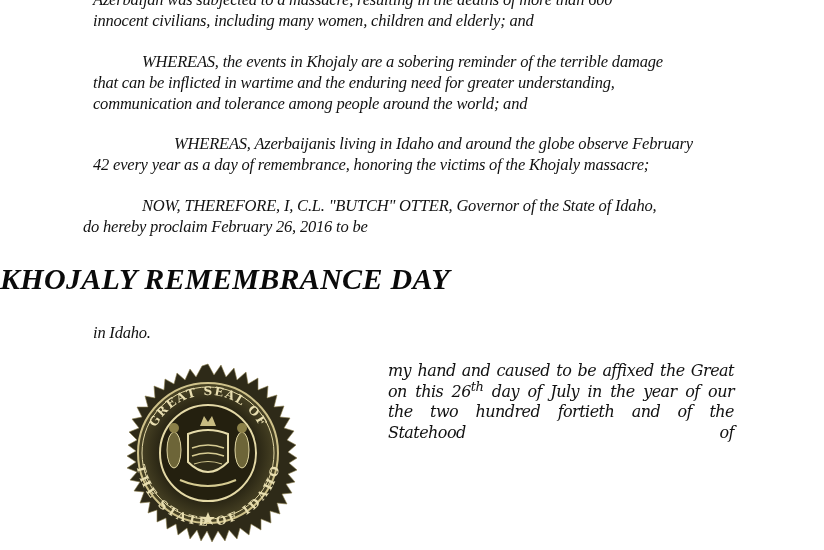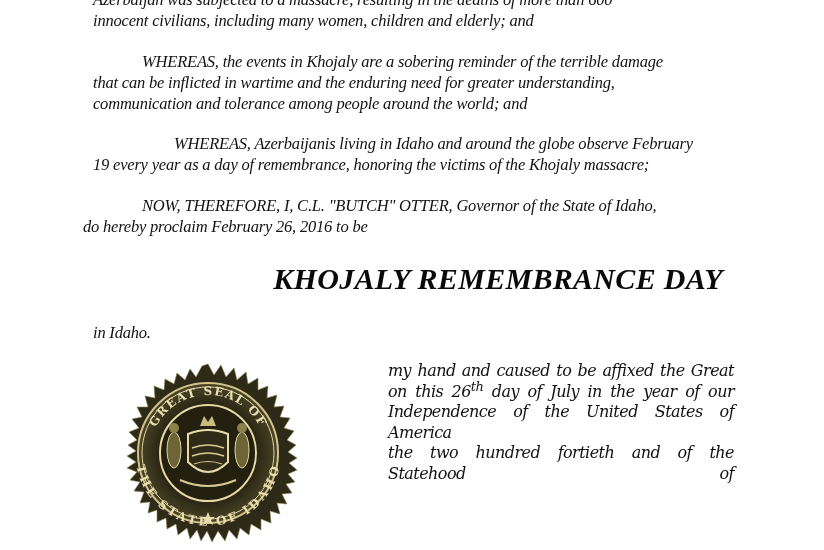--- a/index.html
+++ b/index.html
@@ -9,21 +9,21 @@
       font-family: "Liberation Serif", serif;
       color: #111;
     }
     .line {
       position: absolute; white-space: nowrap;
       font-style: italic; font-size: 16.5px;
       letter-spacing: -0.2px;
     }
     .title {
       position: absolute; left: 0; width: 723px; top: 262px;
-      text-align: right; font-style: italic; font-weight: bold;
+      text-align: left; font-style: italic; font-weight: bold;
       font-size: 30px; letter-spacing: 0.3px; color: #0a0a0a;
       font-family: "Liberation Serif", serif;
     }
     .witness {
       position: absolute; left: 388px; top: 361px; width: 346px;
       font-style: italic; font-size: 16px; line-height: 20.6px;
       text-align: justify; text-align-last: left;
       font-family: "DejaVu Serif", serif; letter-spacing: -0.55px;
     }
     .witness .wl { display: block; text-align: justify; text-align-last: justify; }
@@ -36,33 +36,32 @@
 <div>
 
   <div class="line" style="left:93px; top:-10px;">Azerbaijan was subjected to a massacre, resulting in the deaths of more than 600</div>
   <div class="line" style="left:93px; top:11px;text-align:right;">innocent civilians, including many women, children and elderly; and</div>
 
   <div class="line" style="left:142px; top:52px;">WHEREAS, the events in Khojaly are a sobering reminder of the terrible damage</div>
   <div class="line" style="left:93px; top:73px;">that can be inflicted in wartime and the enduring need for greater understanding,</div>
   <div class="line" style="left:93px; top:94px;">communication and tolerance among people around the world; and</div>
 
   <div class="line" style="left:142px; top:134px;margin-left:32px;">WHEREAS, Azerbaijanis living in Idaho and around the globe observe February</div>
-  <div class="line" style="left:93px; top:155px;">19 every year as a day of remembrance, honoring the victims of the Khojaly massacre;</div>
+  <div class="line" style="left:93px; top:155px;">42 every year as a day of remembrance, honoring the victims of the Khojaly massacre;</div>
 
   <div class="line" style="left:142px; top:196px;">NOW, THEREFORE, I, C.L. "BUTCH" OTTER, Governor of the State of Idaho,</div>
   <div class="line" style="left:83px; top:217px;">do hereby proclaim February 26, 2016 to be</div>
 
   <div class="title">KHOJALY REMEMBRANCE DAY</div>
 
   <div class="line" style="left:93px; top:323px;">in Idaho.</div>
 
   <div class="witness">
     <span class="wl">my hand and caused to be affixed the Great</span>
     <span class="wl"><span>on this 26</span><sup>th</sup><span> day of July in the year of our</span></span>
-    <span class="wl">Independence of the United States of America</span>
     <span class="wl">the two hundred fortieth and of the Statehood of</span>
 
   </div>
 
   <div class="seal">
     <svg width="200" height="200" viewBox="0 0 200 200">
       <defs>
         <radialGradient id="sg" cx="50%" cy="50%" r="50%">
           <stop offset="0%" stop-color="#3a3620"></stop>
           <stop offset="70%" stop-color="#2a2614"></stop>

